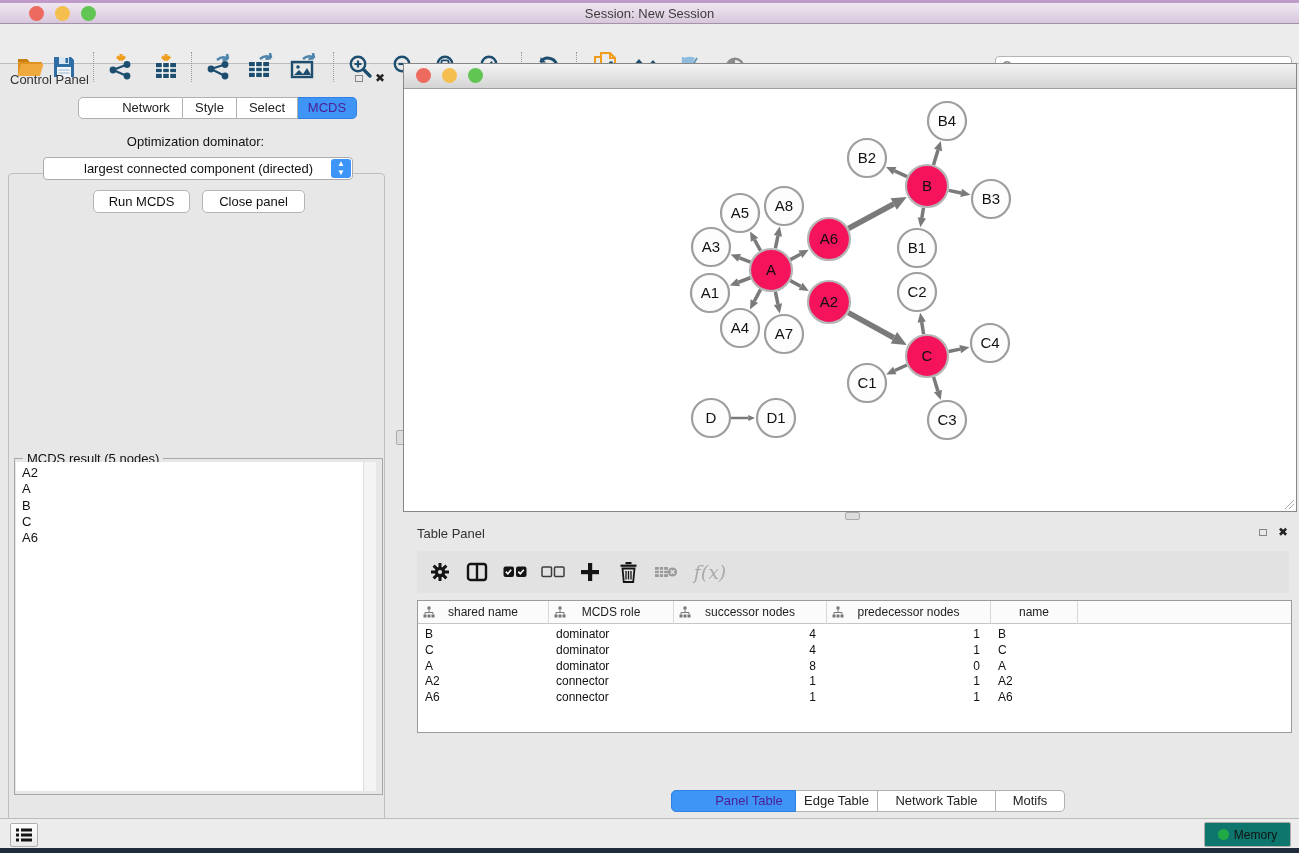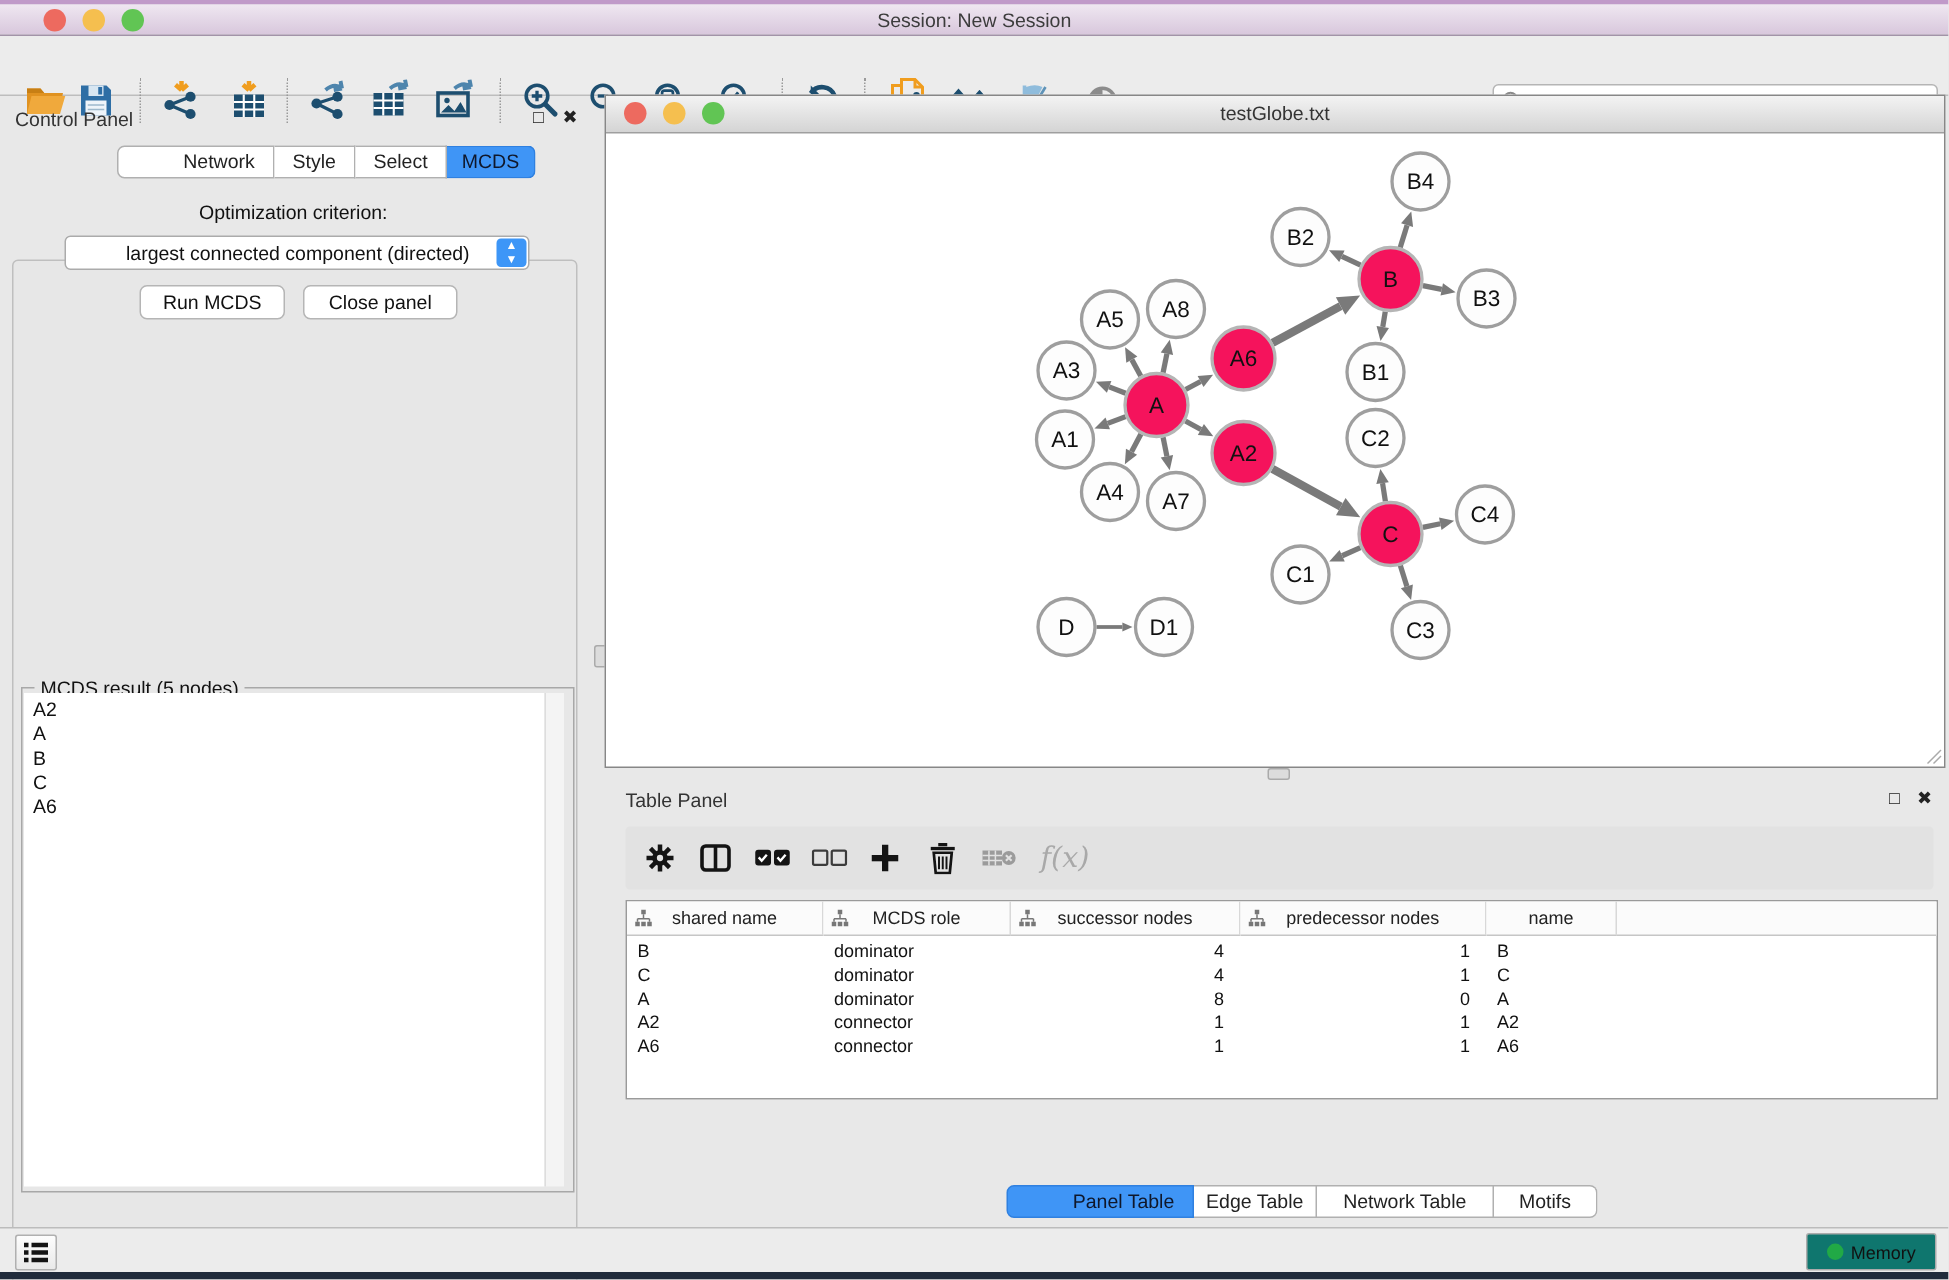--- a/index.html
+++ b/index.html
@@ -27,21 +27,21 @@
   
   .panel-title{font-size:13px;color:#333;}
   .winbtn{font-size:12px;color:#222;width:14px;text-align:center;cursor:default;}
   #cp-inner{left:8px;top:110px;width:375px;height:688px;background:#e7e7e7;
     border:1px solid #bfbfbf;border-radius:4px;}
   .segtabs{display:flex;height:22px;}
   .seg{height:20px;line-height:20px;text-align:center;font-size:13px;
     background:#fff;border:1px solid #b0b0b0;border-left:none;color:#222;}
   .seg:first-child{border-left:1px solid #b0b0b0;border-radius:5px 0 0 5px;padding-left:31px;}
   .seg:last-child{border-radius:0 5px 5px 0;}
-  .seg.active{background:#3f95f6;border-color:#2f80e0;color:#0f172a;}
+  .seg.active{background:#3f95f6;border-color:#2f80e0;color:#4c1d95;}
   #criterion{left:43px;top:157px;width:310px;height:23px;background:#fff;
     border:1px solid #ababab;border-radius:4px;font-size:13px;color:#111;
     line-height:22px;padding-left:8px;box-sizing:border-box;}
   #criterion .spin{position:absolute;right:1px;top:1px;width:20px;height:19px;
     background:#3d96f7;border-radius:3px;color:#fff;font-size:8px;line-height:9px;
     text-align:center;}
   .pushbtn{position:absolute;height:23px;background:#fff;border:1px solid #b5b5b5;
     border-radius:5px;font-size:13px;color:#111;text-align:center;line-height:21px;
     box-sizing:border-box;}
   #mcds-box{left:14px;top:458px;width:367px;height:335px;border:1px solid #a8a8a8;}
@@ -243,21 +243,21 @@
   <span class="abs panel-title" style="left:10px;top:9px;">Control Panel</span>
   <span class="abs winbtn" style="left:352px;top:8px;">□</span>
   <span class="abs winbtn" style="left:373px;top:8px;">✖</span>
   <div class="abs" id="cp-inner"></div>
   <div class="abs segtabs" id="cp-tabs" style="left:78px;top:34px;">
       <div class="seg" style="width: 72px;">Network</div>
       <div class="seg" style="width: 53px;">Style</div>
       <div class="seg" style="width: 60px;">Select</div>
       <div class="seg active" style="width: 58px;">MCDS</div>
     </div>
-  <div class="abs" style="left:0;top:71px;width:391px;text-align:center;font-size:13px;color:#111;">Optimization criterion:</div>
+  <div class="abs" style="left:0;top:71px;width:391px;text-align:center;font-size:13px;color:#111;">Optimization dominator:</div>
   <div class="abs" id="criterion" style="top:94px;padding-left:40px;">
     <span>largest connected component (directed)</span>
     <span class="spin">▲<br>▼</span>
   </div>
   <div class="pushbtn" style="left:93px;top:127px;width:97px;">Run MCDS</div>
   <div class="pushbtn" style="left:202px;top:127px;width:103px;">Close panel</div>
   <div class="abs" id="mcds-box" style="top:395px;">
     <span id="mcds-legend">MCDS result (5 nodes)</span>
     <div id="mcds-list">
         <div>A2</div>
@@ -271,21 +271,20 @@
 </div>
 
 <div class="abs grip" style="left:396px;top:430px;width:9px;height:13px;"></div>
 <div class="abs grip" style="left:845px;top:512px;width:13px;height:6px;"></div>
 
 <div class="abs" id="netwin">
   <div id="net-titlebar">
     <span class="tl" style="left:12px;top:4px;background:#ed6a5f;"></span>
     <span class="tl" style="left:38px;top:4px;background:#f5bf4f;"></span>
     <span class="tl" style="left:64px;top:4px;background:#61c554;"></span>
-    <span class="title">testGlobe.txt</span>
   </div>
   <svg id="graph" width="892" height="422" style="position:absolute;left:0;top:25px;">
       <g>
         <line x1="346.4146596993366" y1="188.76168568713538" x2="334.491982370691" y2="193.2571214012149" stroke="#7a7a7a" stroke-width="3.5"></line>
         <polygon points="325.64964301426966,196.5911182077344 333.01020601223786,189.32719279836098 335.97375872914415,197.18705000406882" fill="#7a7a7a"></polygon>
       </g>
       <g>
         <line x1="386.2627090485895" y1="191.62770154404936" x2="396.58750415333054" y2="197.32414022252718" stroke="#7a7a7a" stroke-width="3.5"></line>
         <polygon points="404.8617132673837,201.8892211130393 394.55857931310294,201.0015664954397 398.61642899355815,193.64671394961465" fill="#7a7a7a"></polygon>
       </g>

